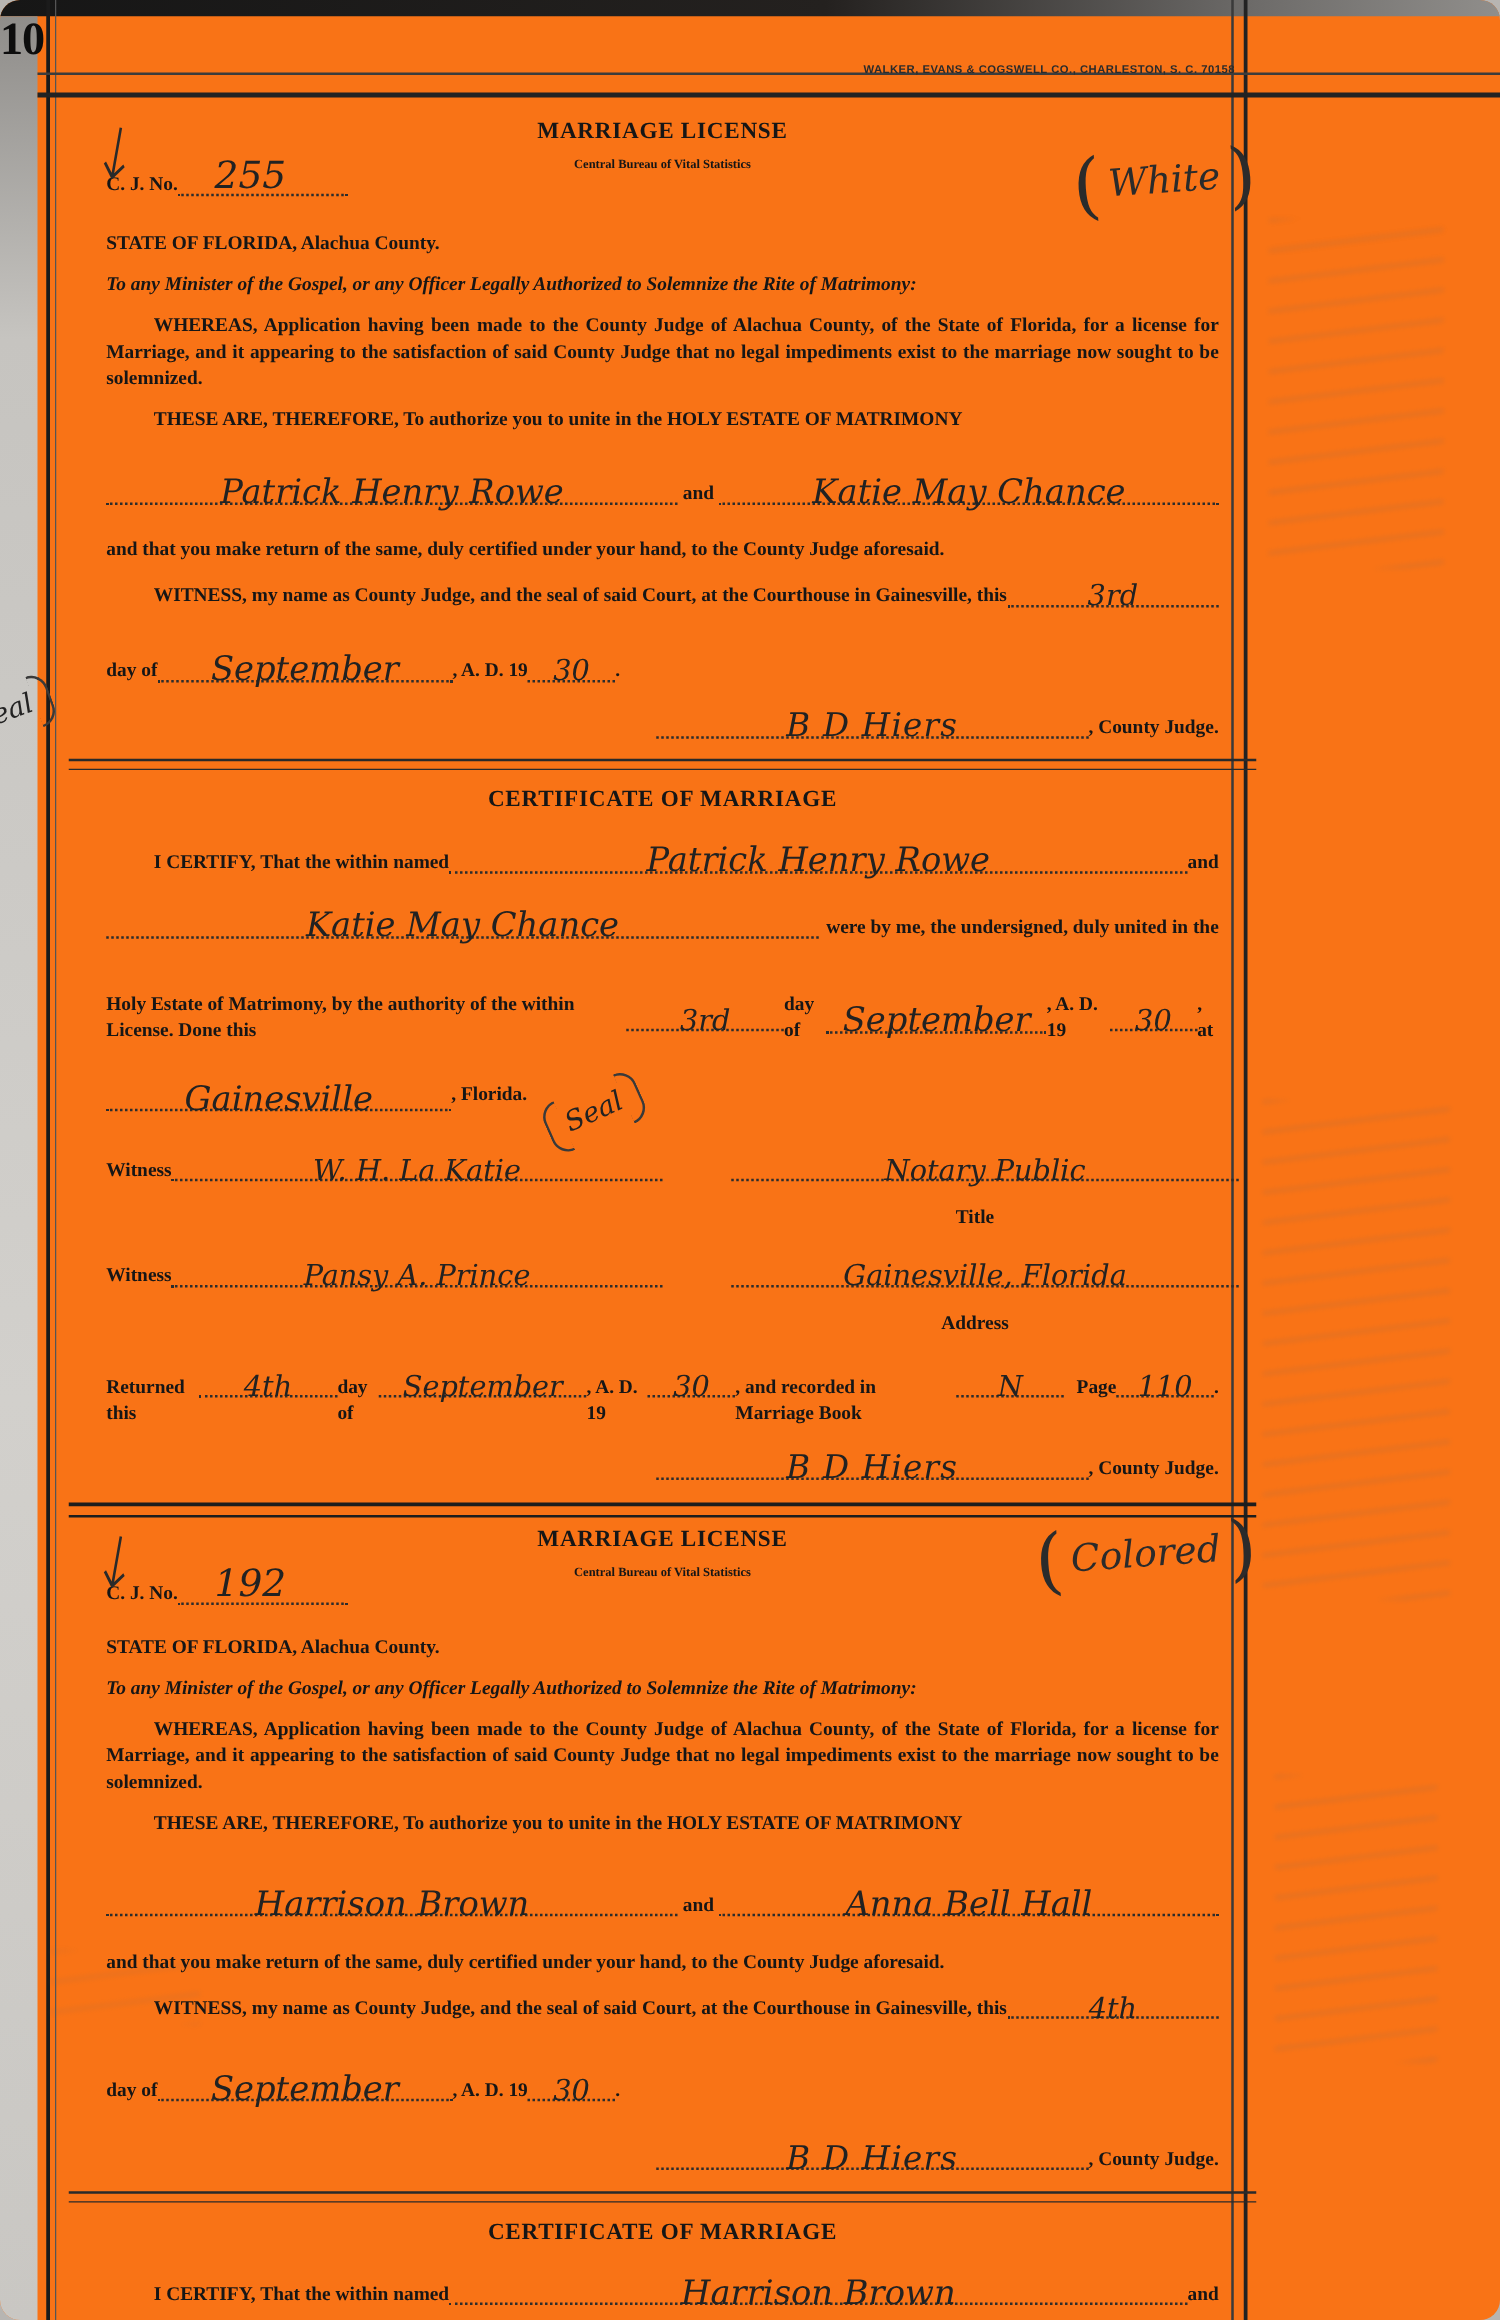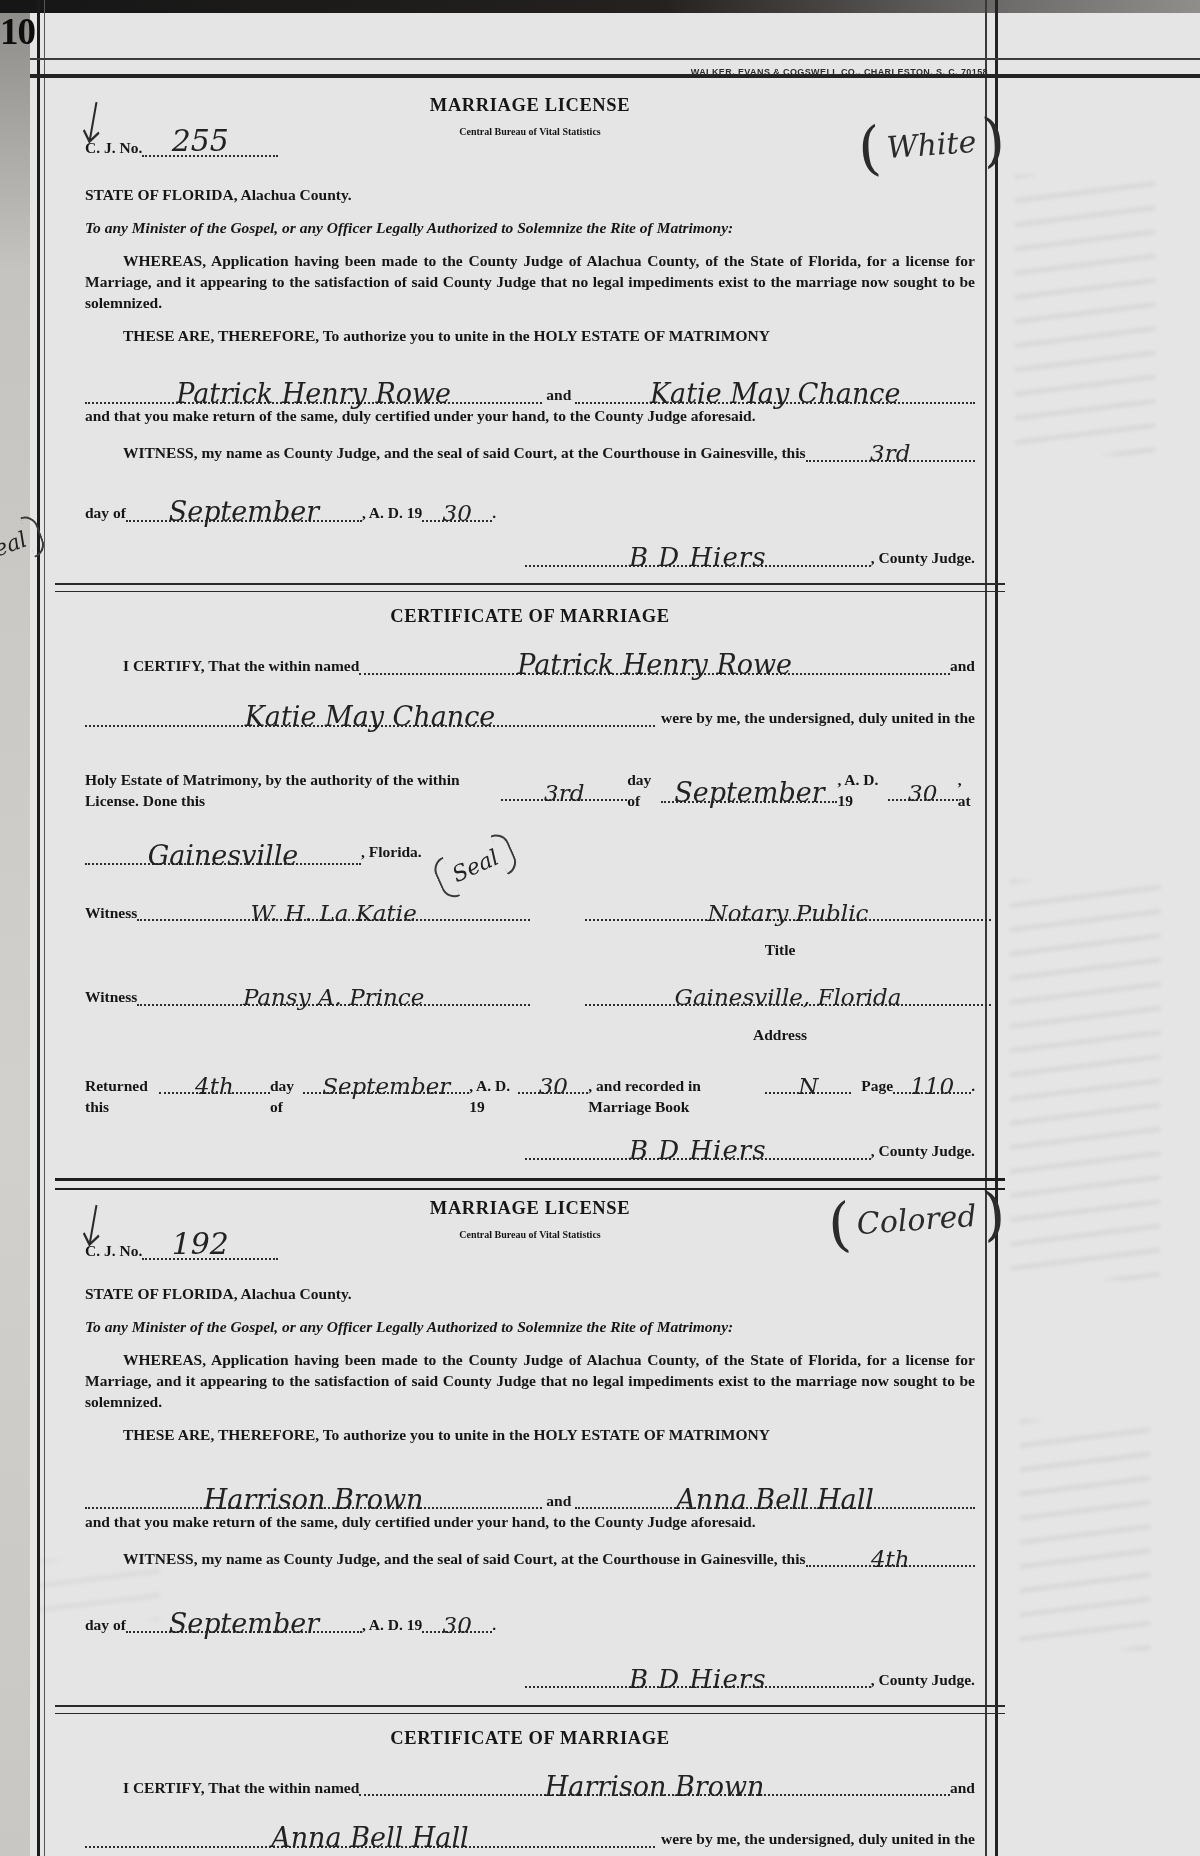--- a/index.html
+++ b/index.html
@@ -1,52 +1,52 @@
 <!DOCTYPE html>
 <html><head>
 <meta charset="utf-8">
 <style>
   html,body{margin:0;padding:0;background:#b7b5b2;}
   .scan{position:relative;width:1200px;height:1856px;margin:0 auto;overflow:hidden;
-        background:#e5e5e5;font-family:"Liberation Serif",serif;color:#161616;}
+        background:#f97316;font-family:"Liberation Serif",serif;color:#161616;border-radius:16px;}
   
   .top-band{position:absolute;top:0;left:0;right:0;height:13px;
             background:linear-gradient(90deg,#161616 0%,#24211f 55%,#6e6c6a 84%,#908e8b 100%);}
   .edge-band{position:absolute;top:13px;left:0;bottom:0;width:30px;
              background:linear-gradient(180deg,#8f8d8a,#c6c4c0 14%,#d2d0cc 60%,#c9c7c3);}
   .vrule{position:absolute;top:0;bottom:0;}
   .vl1{left:37px;width:3px;background:#1b1b1b;}
   .vl2{left:44px;width:1px;background:#555;}
   .vr1{left:985px;width:2px;background:#3a3a3a;}
   .vr2{left:995px;width:3px;background:#222;}
   .top-rule1{position:absolute;top:58px;left:30px;right:0;height:2px;background:#3c3c3c;}
   .top-rule2{position:absolute;top:74px;left:30px;right:0;height:4px;background:#232323;}
   .page-number{position:absolute;top:10px;left:0px;font-size:37px;font-weight:bold;color:#0d0d0d;letter-spacing:-1px;}
-  .imprint{position:absolute;top:67px;right:212px;font-family:"Liberation Sans",sans-serif;
+  .imprint{position:absolute;top:50px;right:212px;font-family:"Liberation Sans",sans-serif;
            font-size:9px;font-weight:bold;color:#2b2b2b;letter-spacing:.4px;}
   .ghost{position:absolute;filter:blur(2px);opacity:.16;pointer-events:none;
          background:repeating-linear-gradient(173deg,#6b6a67 0 3px,transparent 3px 24px);}
   .g1{right:45px;top:175px;width:140px;height:280px;}
   .g2{right:40px;top:880px;width:150px;height:400px;}
   .g3{right:50px;top:1420px;width:130px;height:230px;}
   .g4{left:40px;top:1560px;width:120px;height:60px;opacity:.12;}
 
   .content{position:relative;margin:0 225px 0 85px;padding-top:95px;}
 
   
   .printed{font-weight:bold;font-size:15.5px;line-height:1.35;}
   .italic{font-style:italic;}
   .doc-title{margin:0;text-align:center;font-size:18.5px;font-weight:bold;letter-spacing:.6px;}
   .doc-subtitle{margin:10px 0 0;text-align:center;font-size:10px;font-weight:bold;}
   p{margin:0;}
   .state-line{margin-top:26px;}
   .salutation{margin-top:12px;}
   .whereas{margin-top:12px;text-indent:38px;text-align:justify;}
   .these-are{margin-top:12px;text-indent:38px;}
-  .return-clause{margin-top:2px;}
+  .return-clause{margin-top:26px;}
   .indent{padding-left:38px;}
 
   
   .hw{font-family:"DejaVu Serif",serif;font-style:italic;color:#222;white-space:nowrap;}
   .hw-lg{font-size:27px;}
   .hw-md{font-size:23px;}
   .hw-sig{font-size:26px;letter-spacing:1px;}
   .fill{display:inline-flex;align-items:baseline;justify-content:center;
         border-bottom:2px dotted #2c2c2c;padding:0 8px;line-height:.6;}
   .fill .hw{display:inline-block;line-height:.8;transform:translateY(3px);}

